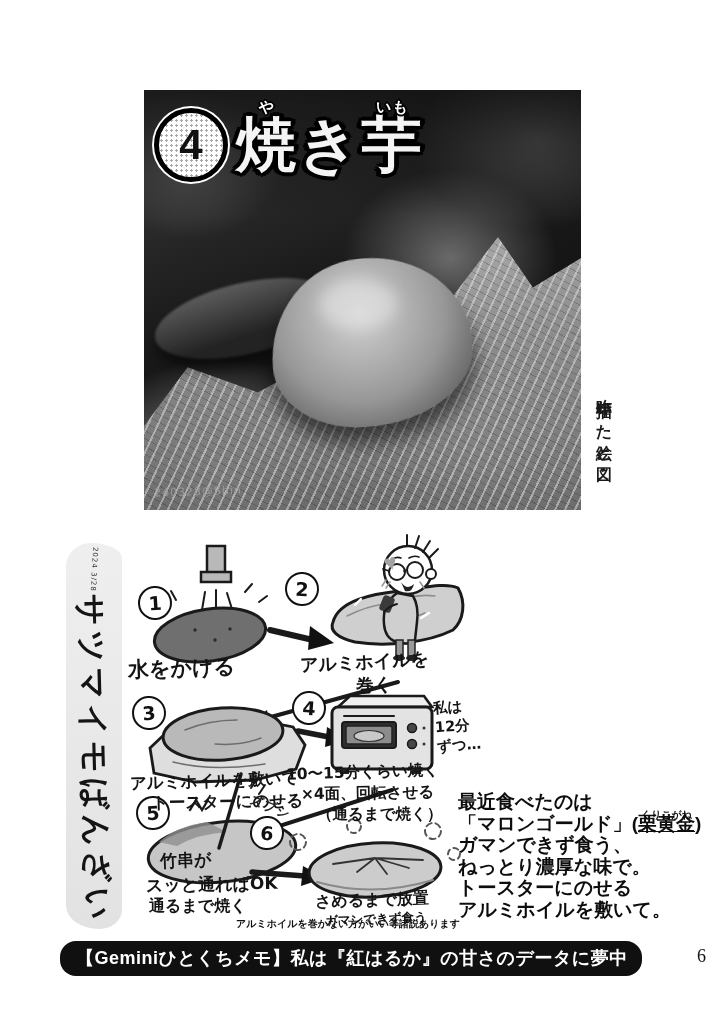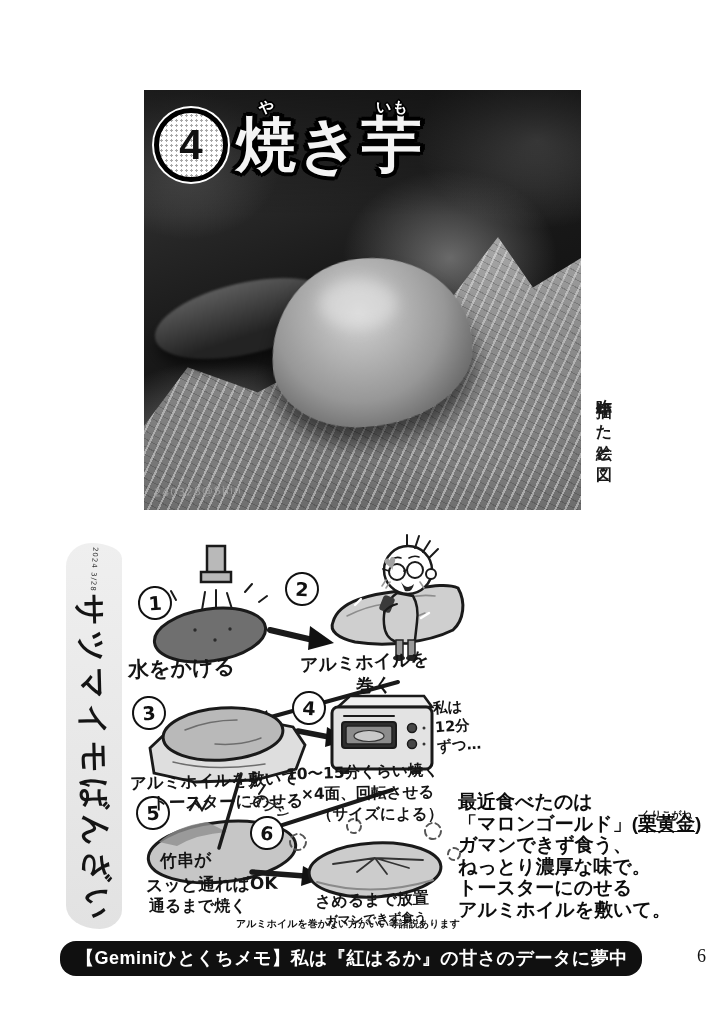--- a/index.html
+++ b/index.html
@@ -217,21 +217,21 @@
   <div class="stepnum" style="left:136px;top:796px;transform:rotate(-3deg);">5</div>
   <div class="stepnum" style="left:250px;top:816px;transform:rotate(5deg);">6</div>
 
   <div class="hand" style="left:128px;top:654px;font-size:21px;transform:rotate(-2deg);">水をかける</div>
   <div class="hand" style="left:300px;top:650px;font-size:18px;transform:rotate(-3deg);">アルミホイルを</div>
   <div class="hand" style="left:356px;top:673px;font-size:18px;transform:rotate(-3deg);">巻く</div>
   <div class="hand" style="left:130px;top:770px;font-size:16.5px;transform:rotate(-2deg);">アルミホイルを敷いて</div>
   <div class="hand" style="left:152px;top:791px;font-size:16.5px;transform:rotate(-1deg);">トースターにのせる</div>
   <div class="hand" style="left:286px;top:762px;font-size:15.5px;transform:rotate(-2deg);">10〜15分くらい焼く</div>
   <div class="hand" style="left:301px;top:783px;font-size:15.5px;transform:rotate(-1deg);">×4面、回転させる</div>
-  <div class="hand" style="left:317px;top:804px;font-size:15.5px;">（サイズによる）</div>
+  <div class="hand" style="left:317px;top:804px;font-size:15.5px;">（通るまで焼く）</div>
   <div class="hand" style="left:433px;top:698px;font-size:14.5px;transform:rotate(-4deg);">私は</div>
   <div class="hand" style="left:435px;top:717px;font-size:14.5px;transform:rotate(-4deg);">12分</div>
   <div class="hand" style="left:437px;top:736px;font-size:14.5px;transform:rotate(-4deg);">ずつ…</div>
   <div class="sfx" style="left:249px;top:798px;">ズブシ</div>
   <div class="hand" style="left:160px;top:849px;font-size:17px;transform:rotate(-2deg);">竹串が</div>
   <div class="hand" style="left:146px;top:873px;font-size:17px;transform:rotate(-1deg);">スッと通ればOK</div>
   <div class="hand" style="left:149px;top:896px;font-size:16px;text-align:center;">通るまで焼く</div>
   <div class="hand" style="left:315px;top:890px;font-size:16px;transform:rotate(-2deg);">さめるまで放置</div>
   <div class="hand" style="left:325px;top:911px;font-size:12.5px;transform:rotate(-2deg);">ガマンできず食う</div>
 

